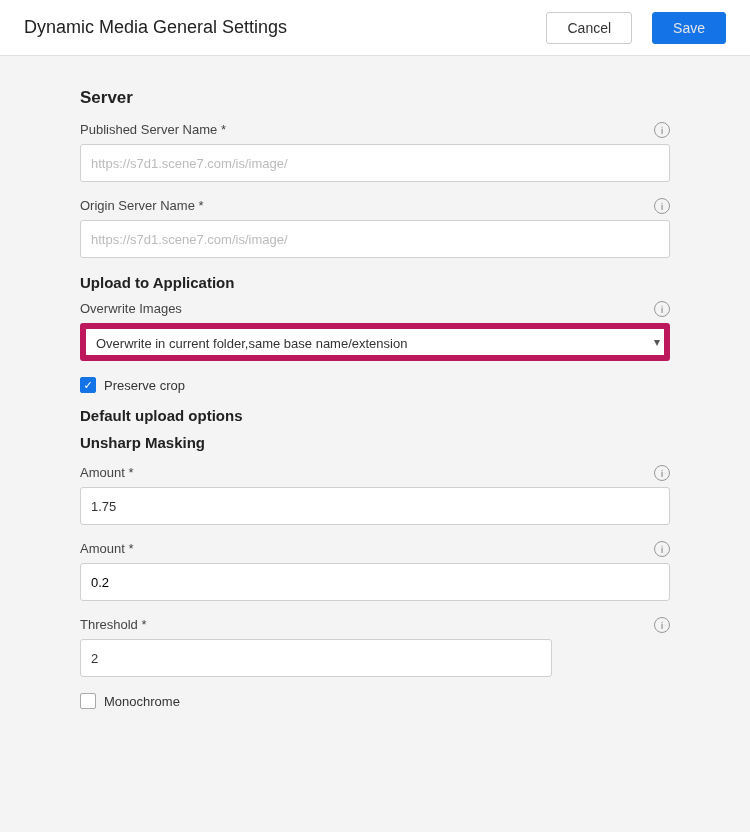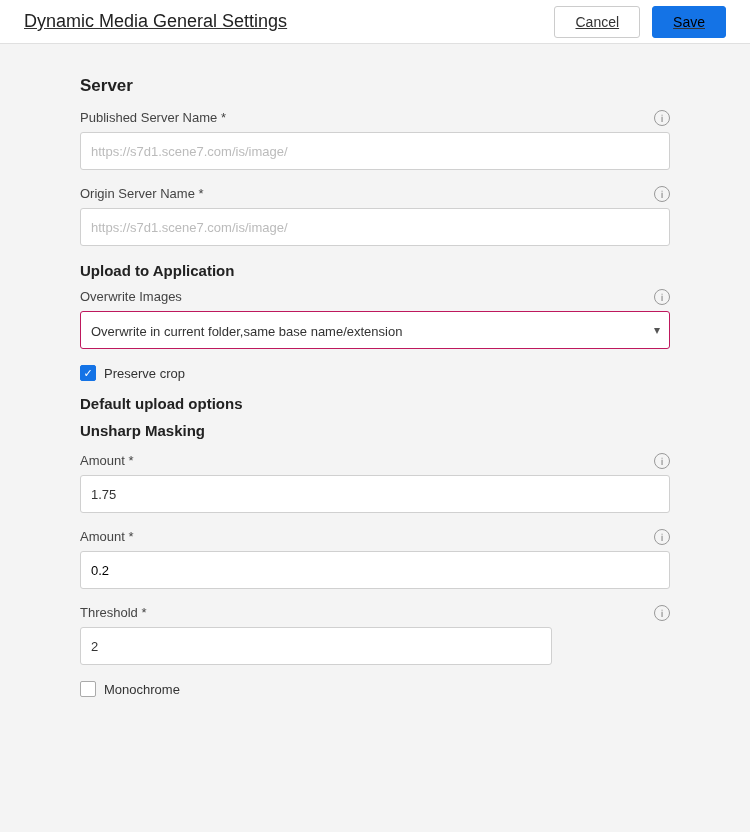--- a/index.html
+++ b/index.html
@@ -12,45 +12,44 @@
       color: #333;
     }
 
     
     .header {
       display: flex;
       align-items: center;
       justify-content: space-between;
       background: #fff;
       padding: 0 24px;
-      height: 44px;
+      height: 56px;
       border-bottom: 1px solid #e0e0e0;
-      text-decoration: underline;
     }
     .header-title {
       font-size: 18px;
       font-weight: 400;
       color: #222;
     }
     .header-actions {
       display: flex;
-      gap: 12px;
+      gap: 20px;
     }
     .btn {
       padding: 7px 20px;
       border-radius: 3px;
       font-size: 14px;
       cursor: pointer;
       border: 1px solid #ccc;
       background: #fff;
       color: #333;
     }
     .btn-primary {
       background: #1473e6;
-      color: #000000;
+      color: #e5e5e5;
       border-color: #1473e6;
     }
 
     
     .content {
       padding: 32px 80px;
     }
 
     
     .section-title {
@@ -101,21 +100,21 @@
     }
 
     .select-wrapper {
       position: relative;
       width: 100%;
     }
     .select-input {
       width: 100%;
       height: 38px;
       padding: 2px 36px 0 10px;
-      border: 1px solid #be185d;
+      border: 6px solid #be185d;
       border-radius: 3px;
       font-size: 13px;
       color: #333;
       background: #fff;
       appearance: none;
       -webkit-appearance: none;
       cursor: pointer;
       outline: none;
     }
     .select-chevron {

